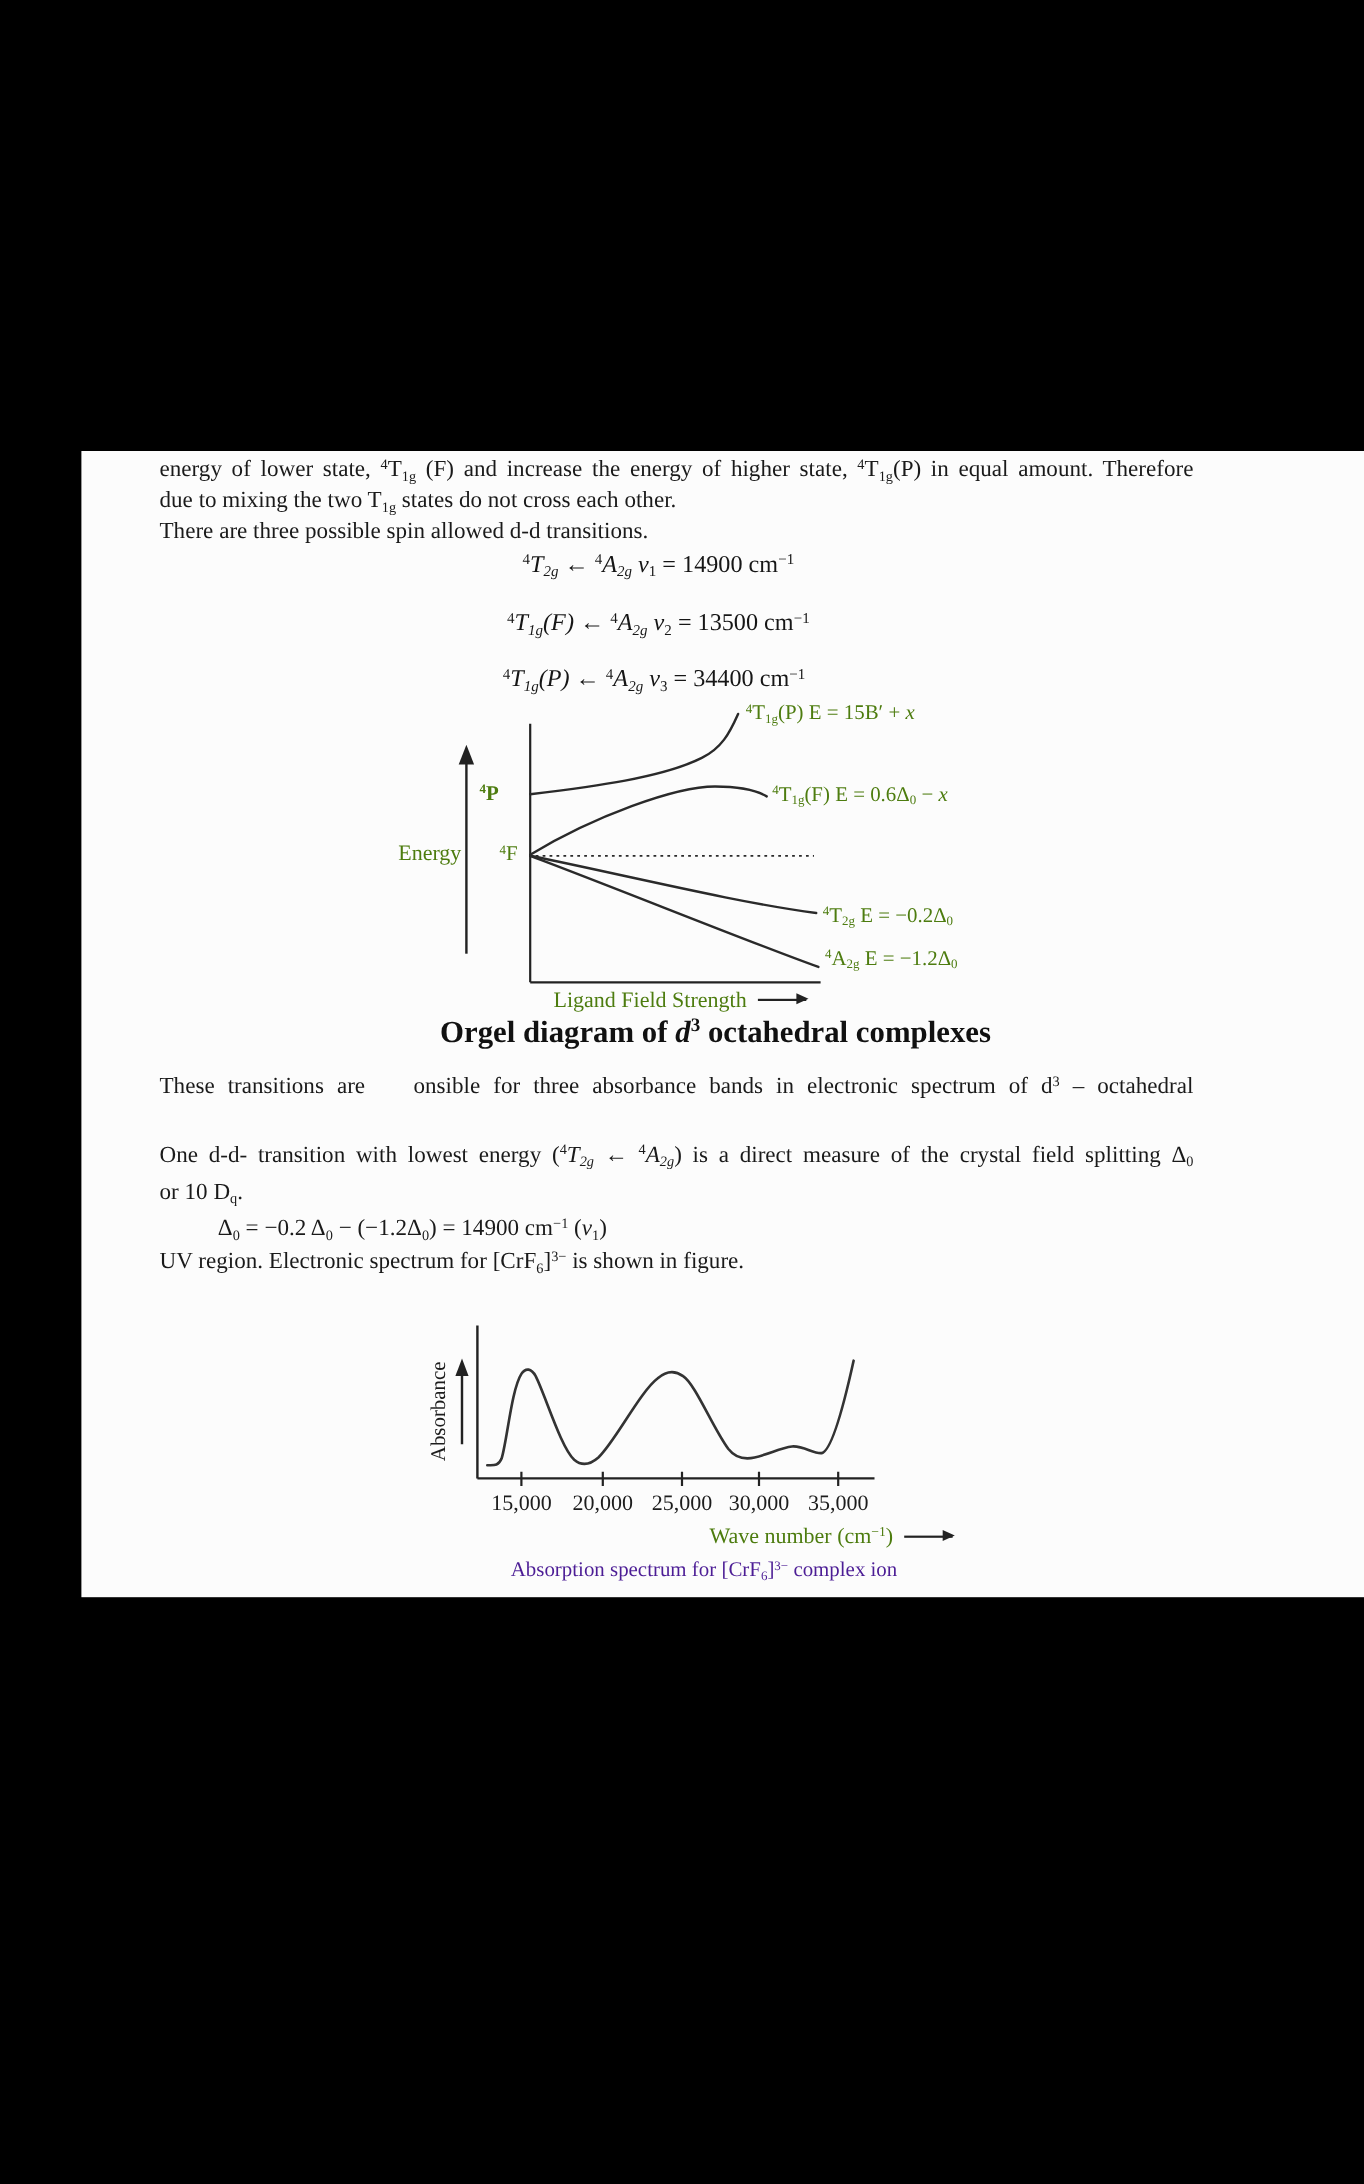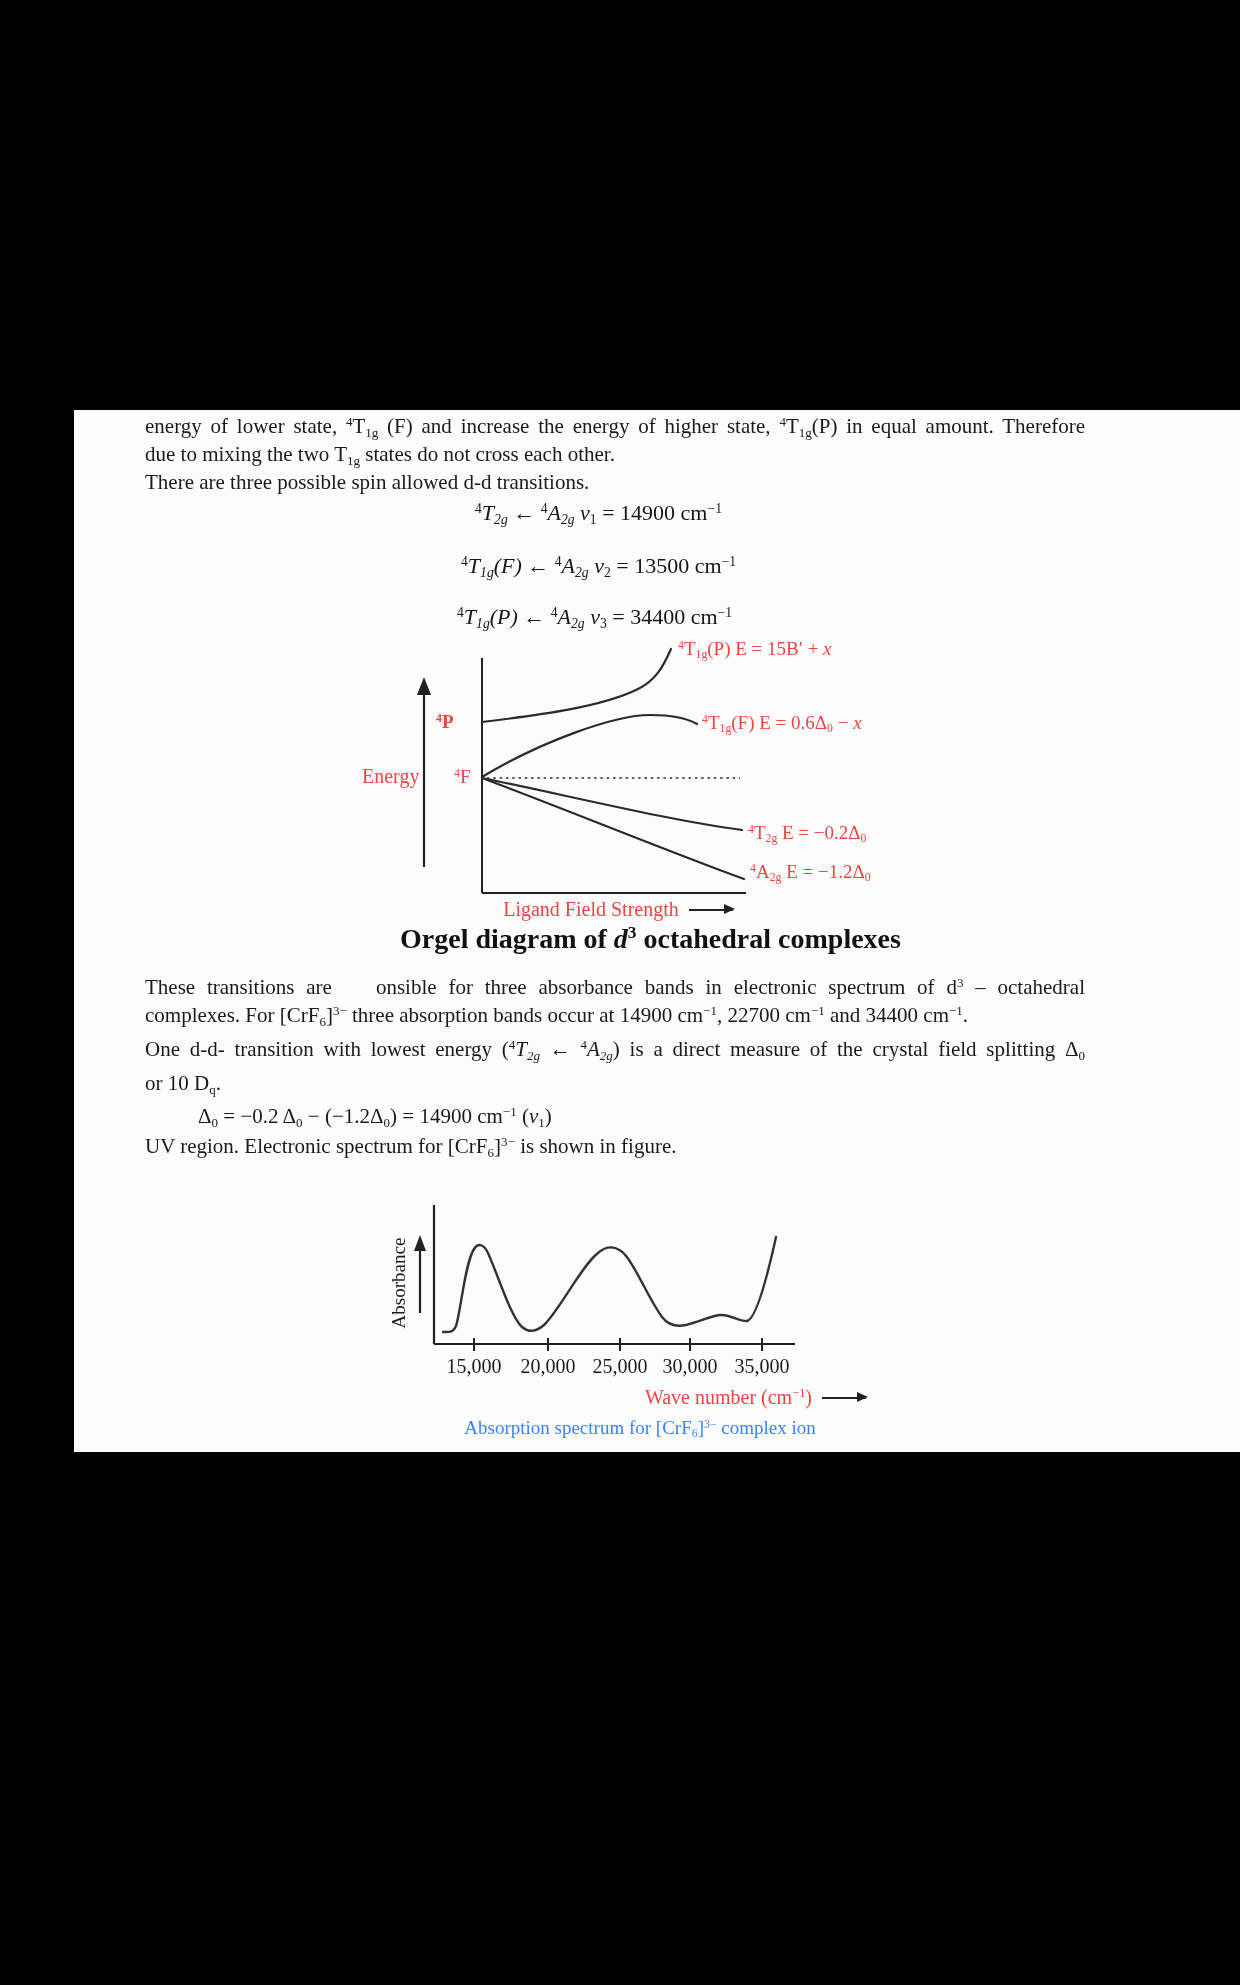--- a/index.html
+++ b/index.html
@@ -8,24 +8,24 @@
   .tblock{position:absolute;font-size:21px;line-height:28px;color:#1a1a1a;}
   .tline{white-space:normal;}
   .jline{text-align:justify;text-align-last:justify;}
   .eqline{position:absolute;font-size:22px;line-height:30px;color:#161616;}
   .sup{font-size:0.62em;position:relative;top:-0.55em;line-height:0;}
   .sub{font-size:0.62em;position:relative;top:0.28em;line-height:0;}
   .i{font-style:italic;}
   .gap{display:inline-block;width:44px;}
   .fig{position:absolute;}
   .fig svg{position:absolute;left:0;top:0;}
-  .olabel{position:absolute;font-size:19px;line-height:24px;white-space:nowrap;color:#ef4444;}
+  .olabel{position:absolute;font-size:19px;line-height:24px;white-space:nowrap;color:#4d7c0f;}
   .axis-label{font-size:20px;}
   .figcap{position:absolute;font-weight:bold;font-size:28px;text-align:center;white-space:nowrap;color:#111;}
-  .speccap{position:absolute;font-size:19px;text-align:center;white-space:nowrap;color:#3b82f6;}
+  .speccap{position:absolute;font-size:19px;text-align:center;white-space:nowrap;color:#4c1d95;}
   .harrow{display:inline-block;position:relative;width:44px;height:2px;background:#222;vertical-align:middle;margin:0 4px 3px 10px;}
   .harrow::after{content:"";position:absolute;right:-2px;top:-5px;width:0;height:0;border-left:11px solid #222;border-top:5px solid transparent;border-bottom:5px solid transparent;}
   svg text{font-family:"Liberation Serif","DejaVu Serif",serif;fill:#1c1c1c;}
 </style>
 </head>
 <body>
 
 <div class="page">
 
   <div class="tblock" style="left:71px;top:2px;width:940px;">
@@ -58,21 +58,20 @@
     <div class="olabel" style="left:398px;top:196px;"><span class="sup">4</span><span>T</span><span class="sub">2g</span><span>  E = −0.2Δ</span><span class="sub">0</span></div>
     <div class="olabel" style="left:400px;top:235px;"><span class="sup">4</span><span>A</span><span class="sub">2g</span><span>  E = −1.2Δ</span><span class="sub">0</span></div>
     <div class="olabel axis-label" style="left:110px;top:272px;width:320px;text-align:center;">
       <span>Ligand Field Strength</span><span class="harrow"></span>
     </div>
     <div class="figcap" style="left:50px;top:298px;width:440px;"><span>Orgel diagram of </span><span class="i">d</span><span class="sup">3</span><span> octahedral complexes</span></div>
   </div>
 
   <div class="tblock" style="left:71px;top:563px;width:940px;">
     <div class="tline jline"><span>These transitions are</span><span class="gap"></span><span>onsible for three absorbance bands in electronic spectrum of d</span><span class="sup">3</span><span> – octahedral</span></div>
-    <div class="tline"><span>complexes. For [CrF</span><span class="sub">6</span><span>]</span><span class="sup">3−</span><span> three absorption bands occur at 14900 cm</span><span class="sup">−1</span><span>, 22700 cm</span><span class="sup">−1</span><span> and 34400 cm</span><span class="sup">−1</span><span>.</span></div>
   </div>
   <div class="tblock jline" style="left:71px;top:622px;width:940px;line-height:34px;"><span>One d-d- transition with lowest energy (</span><span class="sup">4</span><span class="i">T</span><span class="sub i">2g</span><span> ← </span><span class="sup">4</span><span class="i">A</span><span class="sub i">2g</span><span>) is a direct measure of the crystal field splitting Δ</span><span class="sub">0</span></div>
   <div class="tblock" style="left:71px;top:658px;width:940px;line-height:30px;"><span>or 10 D</span><span class="sub">q</span><span>.</span></div>
   <div class="tblock" style="left:124px;top:690px;width:900px;line-height:32px;"><span>Δ</span><span class="sub">0</span><span> = −0.2 Δ</span><span class="sub">0</span><span> − (−1.2Δ</span><span class="sub">0</span><span>) = 14900 cm</span><span class="sup">−1</span><span> (</span><span class="i">ν</span><span class="sub">1</span><span>)</span></div>
   <div class="tblock" style="left:71px;top:722px;width:940px;line-height:29px;">
     <div class="tline"><span>UV region. Electronic spectrum for [CrF</span><span class="sub">6</span><span>]</span><span class="sup">3−</span><span> is shown in figure.</span></div>
   </div>
 
   <div class="fig" style="left:316px;top:785px;width:480px;height:256px;">
     <svg width="480" height="256" viewBox="0 0 480 256">

